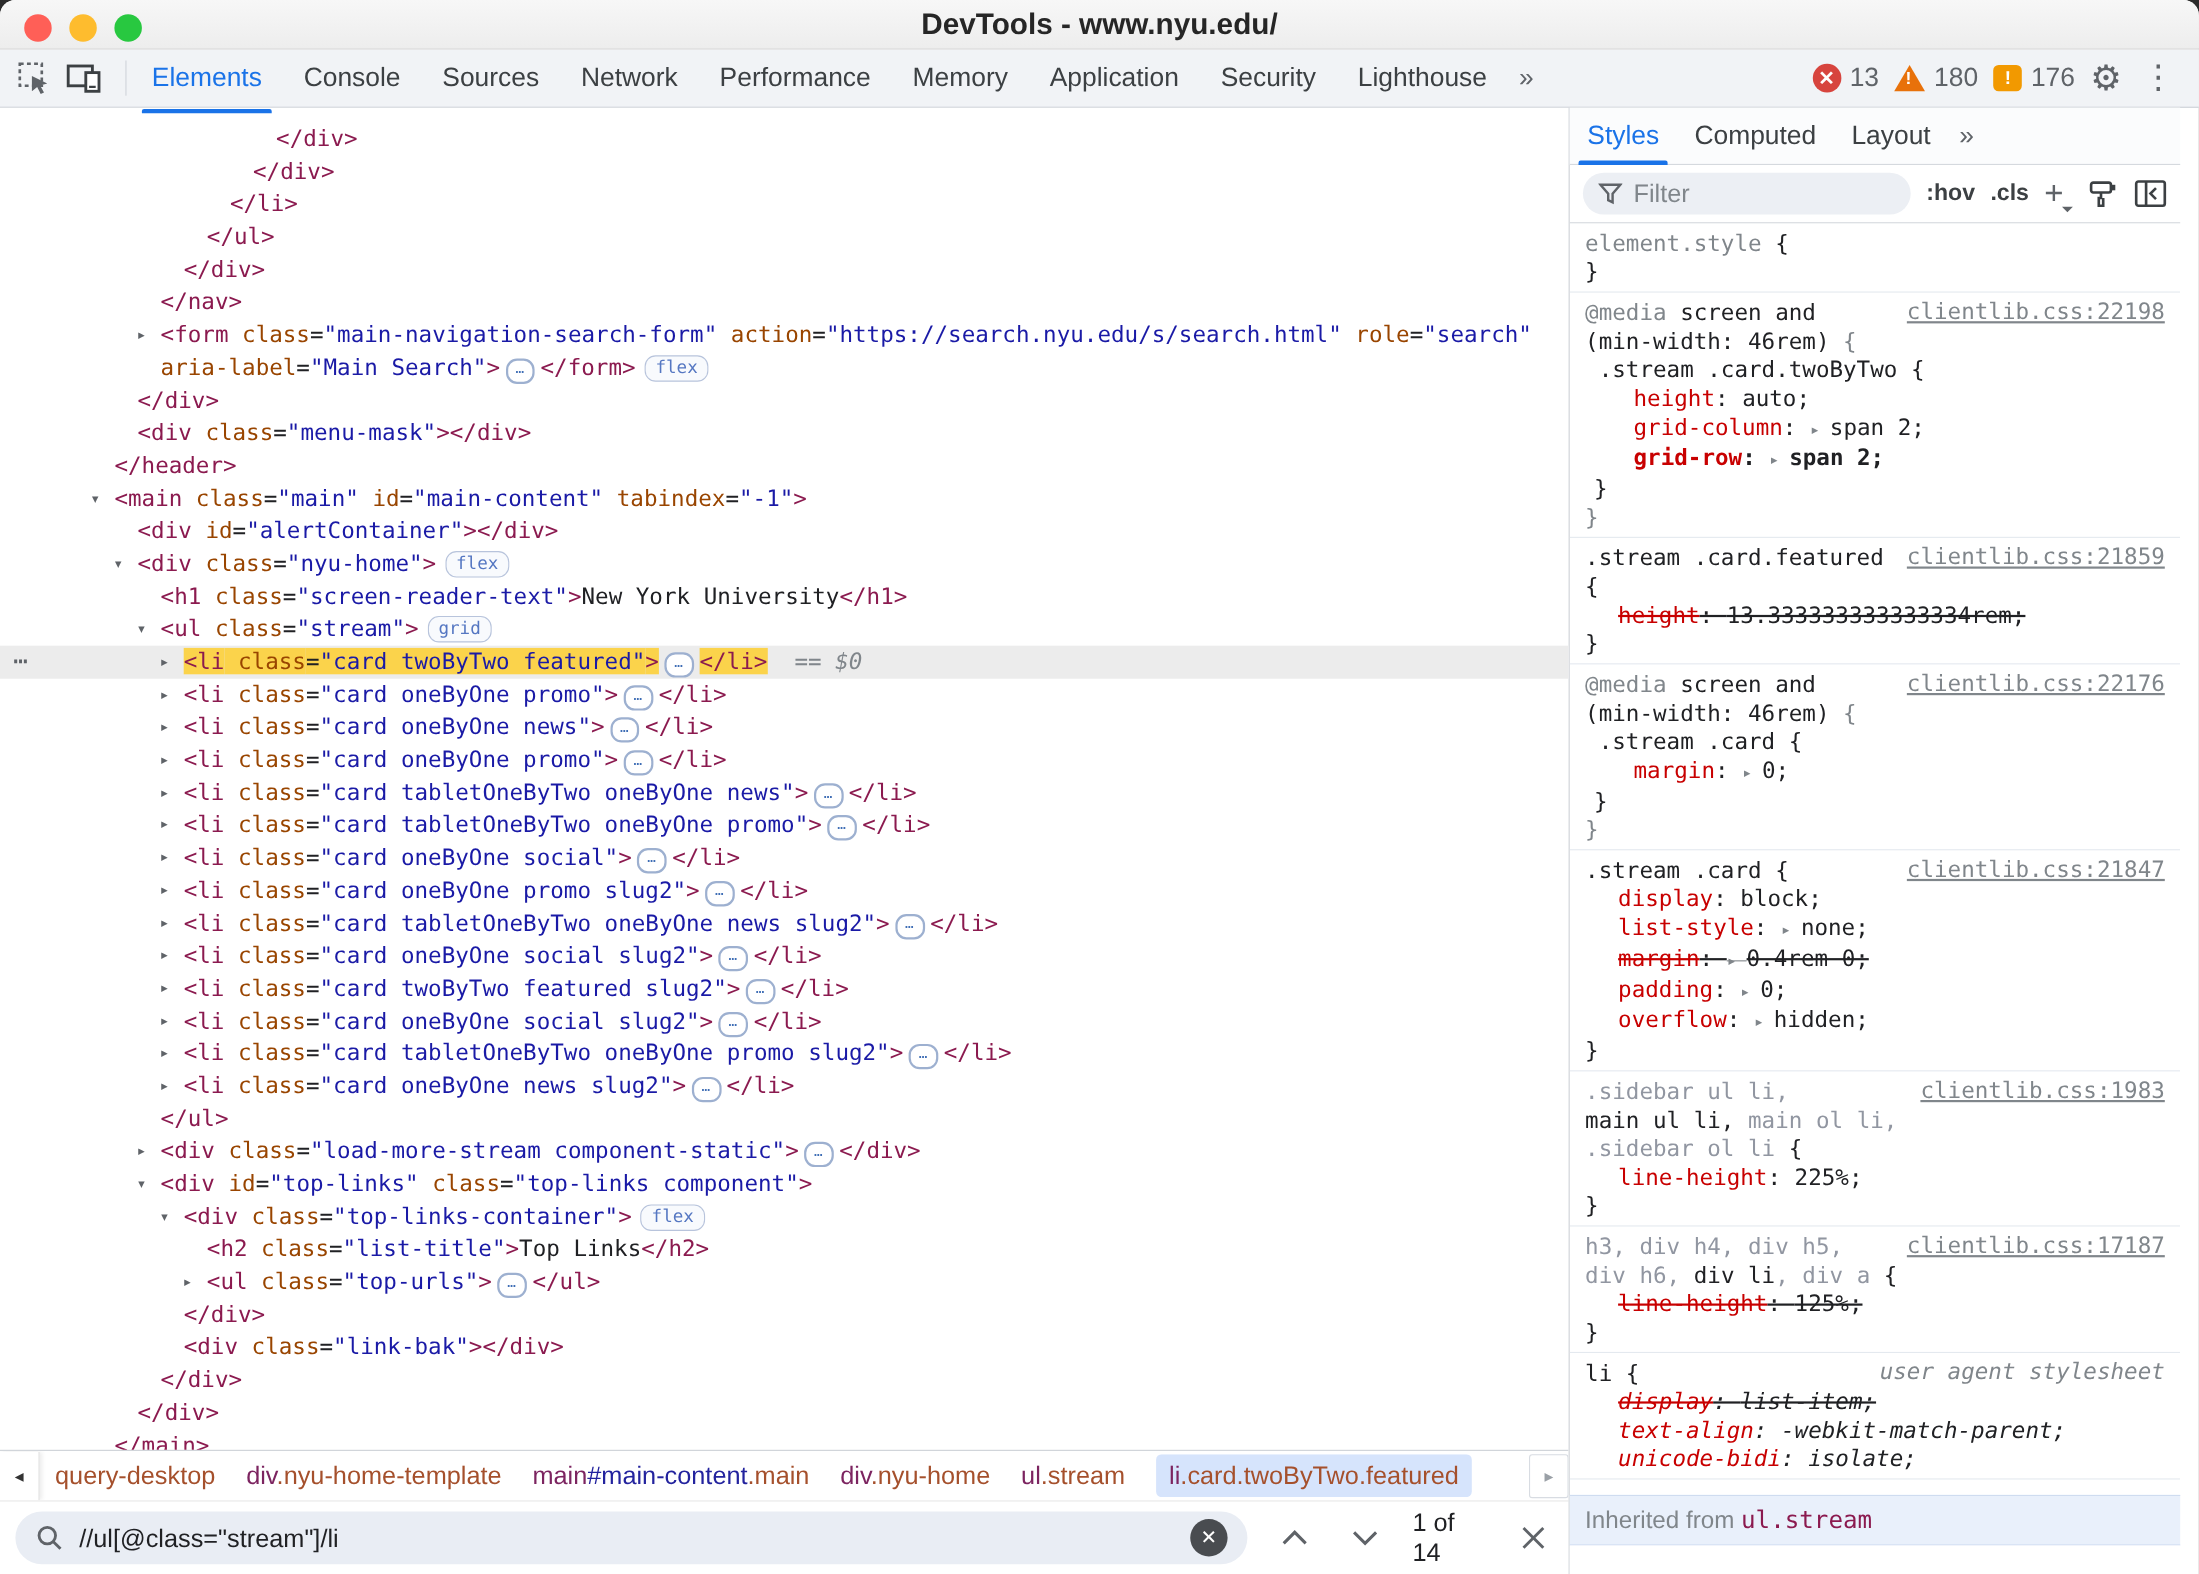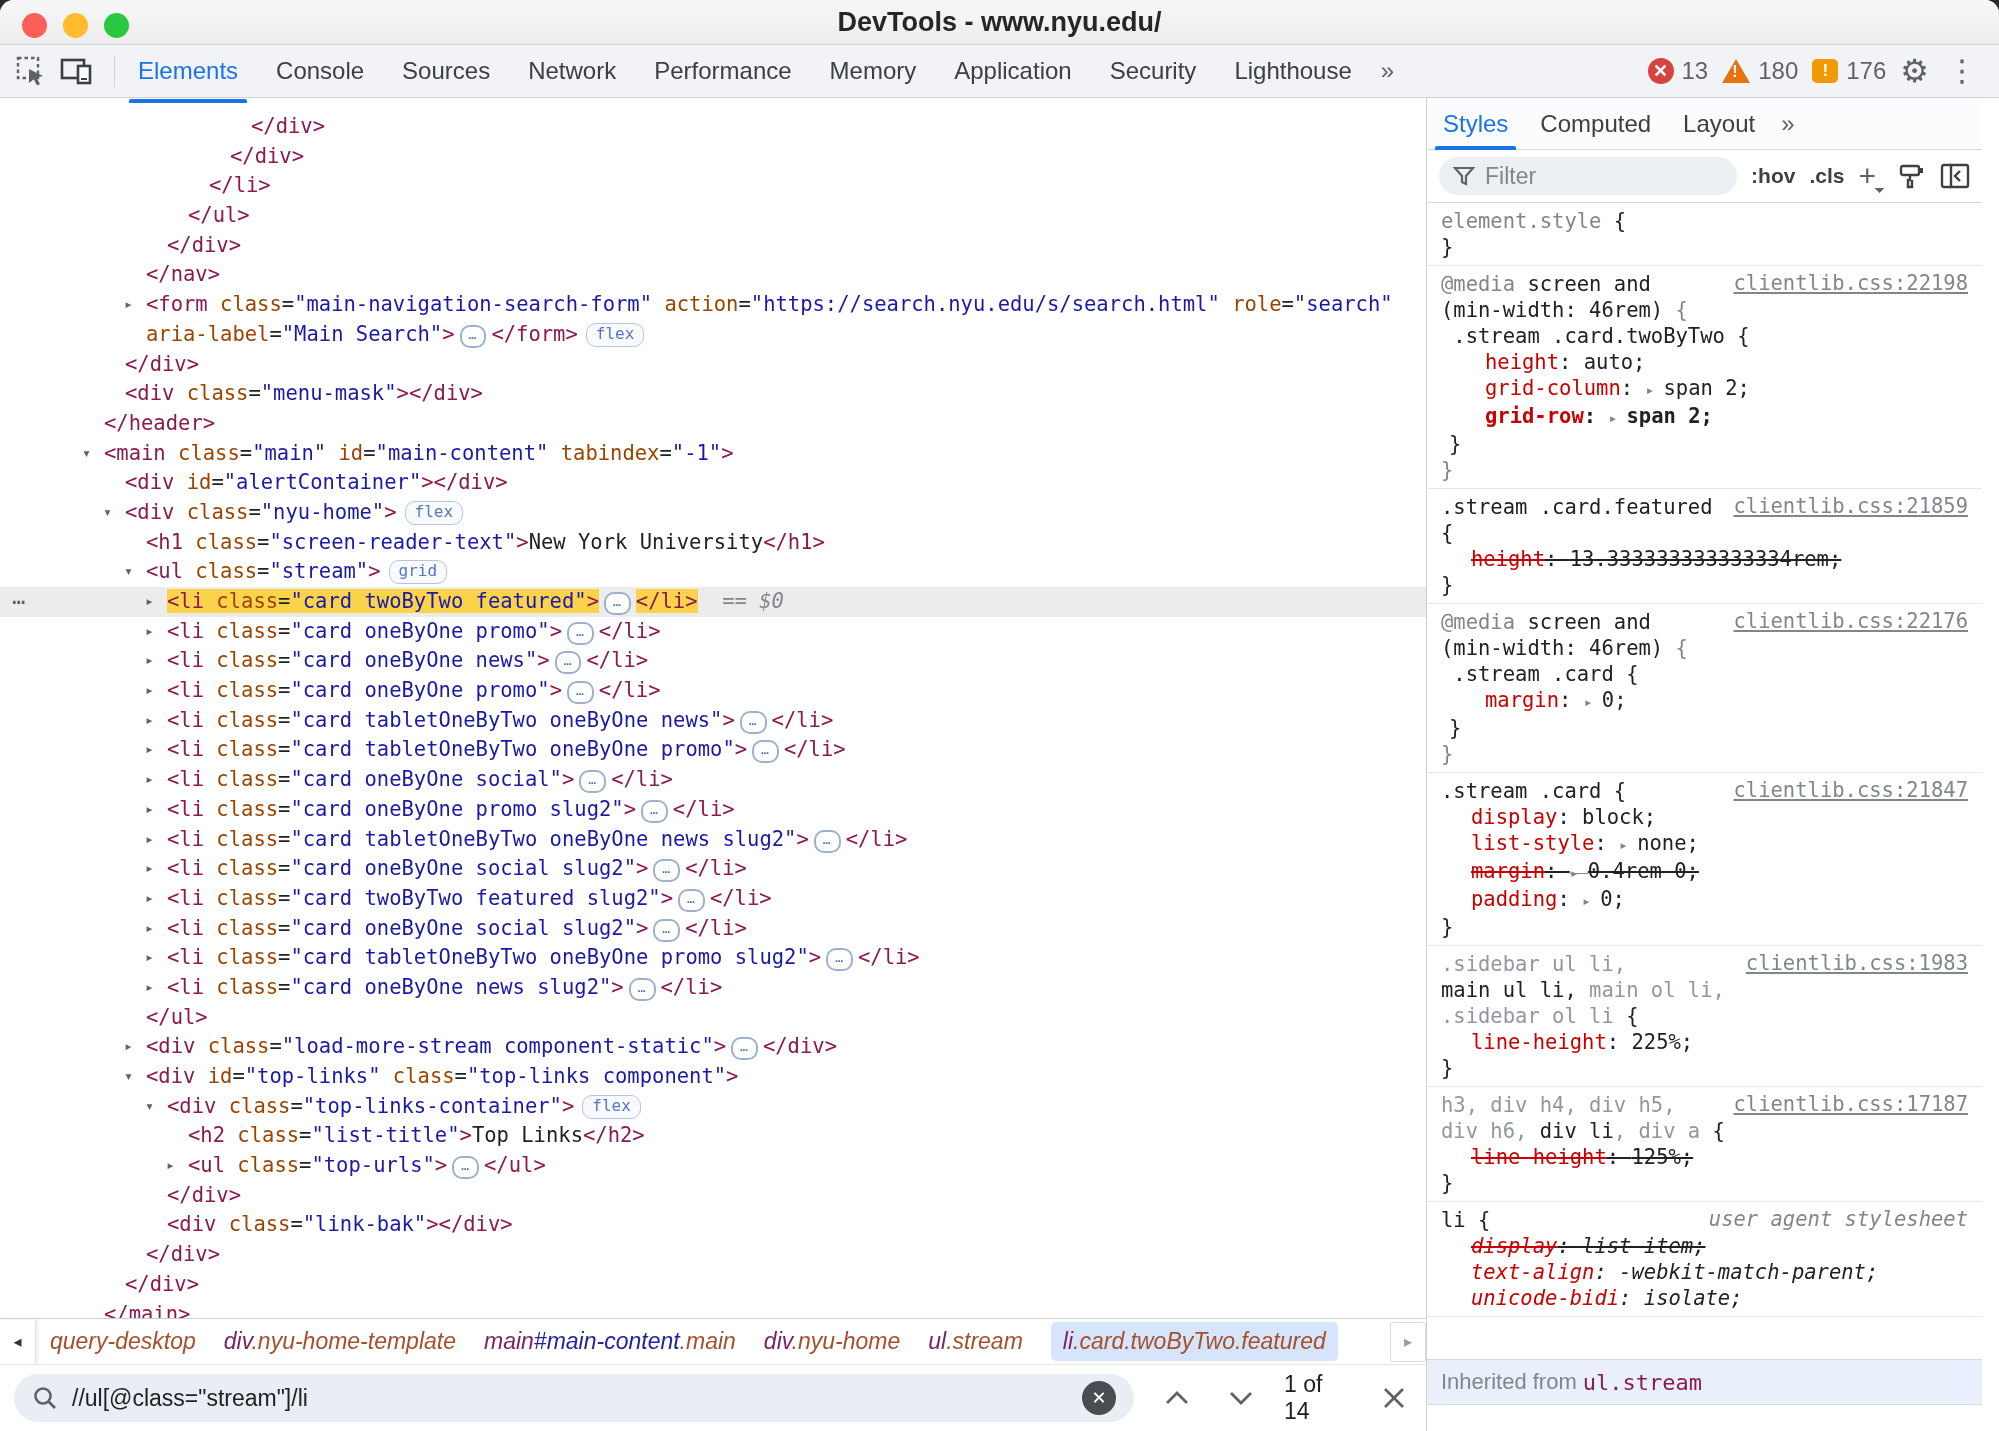--- a/index.html
+++ b/index.html
@@ -198,21 +198,21 @@
           <div class="row" style="padding-left: 188px;"><span class="arrow" style="left: 166px;">▸</span><span class="seg-t">&lt;ul</span><span class="seg-a"> class</span><span class="seg-x">=</span><span class="seg-v">"top-urls"</span><span class="seg-t">&gt;</span><span class="pill">…</span><span class="seg-t">&lt;/ul&gt;</span></div>
           <div class="row" style="padding-left: 167px;"><span class="seg-t">&lt;/div&gt;</span></div>
           <div class="row" style="padding-left: 167px;"><span class="seg-t">&lt;div</span><span class="seg-a"> class</span><span class="seg-x">=</span><span class="seg-v">"link-bak"</span><span class="seg-t">&gt;&lt;/div&gt;</span></div>
           <div class="row" style="padding-left: 146px;"><span class="seg-t">&lt;/div&gt;</span></div>
           <div class="row" style="padding-left: 125px;"><span class="seg-t">&lt;/div&gt;</span></div>
           <div class="row" style="padding-left: 104px;"><span class="seg-t">&lt;/main&gt;</span></div>
         </div>
 
       <div class="crumbbar">
         <div class="crumb-scroll">◂</div>
-        <div id="crumbs" style="display:flex;align-items:center;flex:1;overflow:hidden;font-style:italic;">
+        <div id="crumbs" style="display:flex;align-items:center;flex:1;overflow:hidden;">
             <div class="crumb"><span class="c-c">query-desktop</span></div>
             <div class="crumb"><span class="c-t">div</span><span class="c-c">.nyu-home-template</span></div>
             <div class="crumb"><span class="c-t">main</span><span class="c-id">#main-content</span><span class="c-c">.main</span></div>
             <div class="crumb"><span class="c-t">div</span><span class="c-c">.nyu-home</span></div>
             <div class="crumb"><span class="c-t">ul</span><span class="c-c">.stream</span></div>
             <div class="crumb selected"><span class="c-t">li</span><span class="c-c">.card.twoByTwo.featured</span></div>
           </div>
         <div class="crumb-next">▸</div>
       </div>
 
@@ -315,20 +315,21 @@
             <div class="sline" style="padding-left: 8px;"><span class="s-br">}</span></div>
             <div class="sline"><span class="s-gbr">}</span></div>
           </div>
           <div class="rule">
             <span class="srcline">clientlib.css:21847</span>
             <div class="sline"><span class="s-sel">.stream .card</span><span class="s-br"> {</span></div>
             <div class="sline" style="padding-left: 30px;"><span class="s-prop">display</span><span class="s-x">: </span><span class="s-val">block;</span></div>
             <div class="sline" style="padding-left: 30px;"><span class="s-prop">list-style</span><span class="s-x">: </span><span class="s-ar">▸ </span><span class="s-val">none;</span></div>
             <div class="sline strike" style="padding-left: 30px;"><span class="s-prop">margin</span><span class="s-x">: </span><span class="s-ar">▸ </span><span class="s-val">0.4rem 0;</span></div>
             <div class="sline" style="padding-left: 30px;"><span class="s-prop">padding</span><span class="s-x">: </span><span class="s-ar">▸ </span><span class="s-val">0;</span></div>
+            <div class="sline" style="padding-left: 30px;"><span class="s-prop">overflow</span><span class="s-x">: </span><span class="s-ar">▸ </span><span class="s-val">hidden;</span></div>
             <div class="sline"><span class="s-br">}</span></div>
           </div>
           <div class="rule">
             <span class="srcline">clientlib.css:1983</span>
             <div class="sline"><span class="s-gsel">.sidebar ul li,</span></div>
             <div class="sline"><span class="s-sel">main ul li,</span><span class="s-gsel"> main ol li,</span></div>
             <div class="sline"><span class="s-gsel">.sidebar ol li</span><span class="s-br"> {</span></div>
             <div class="sline" style="padding-left: 30px;"><span class="s-prop">line-height</span><span class="s-x">: </span><span class="s-val">225%;</span></div>
             <div class="sline"><span class="s-br">}</span></div>
           </div>

